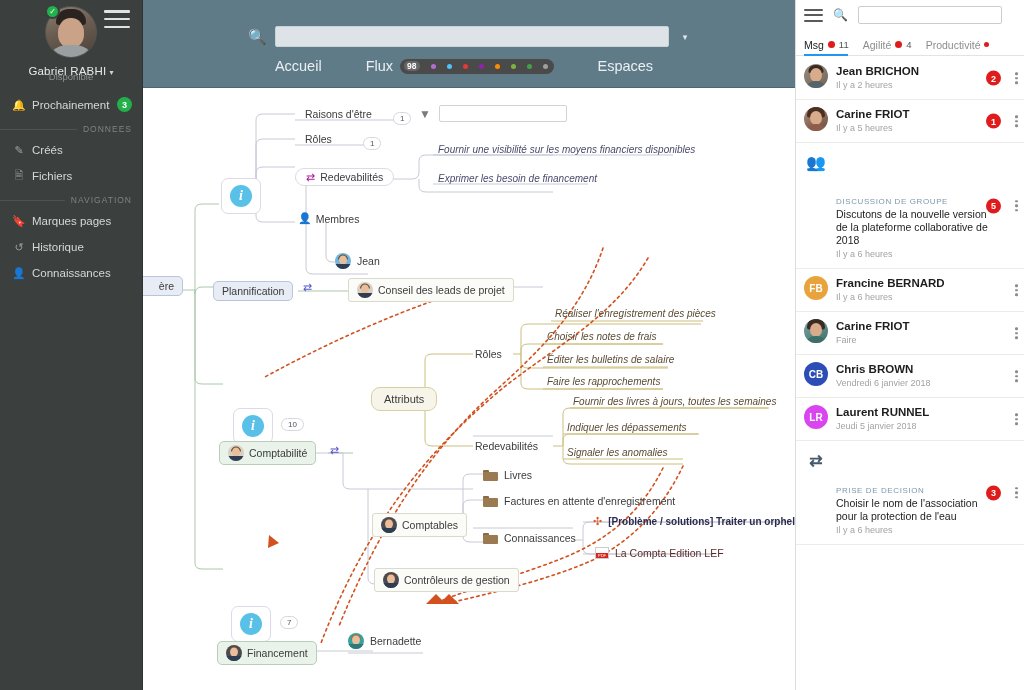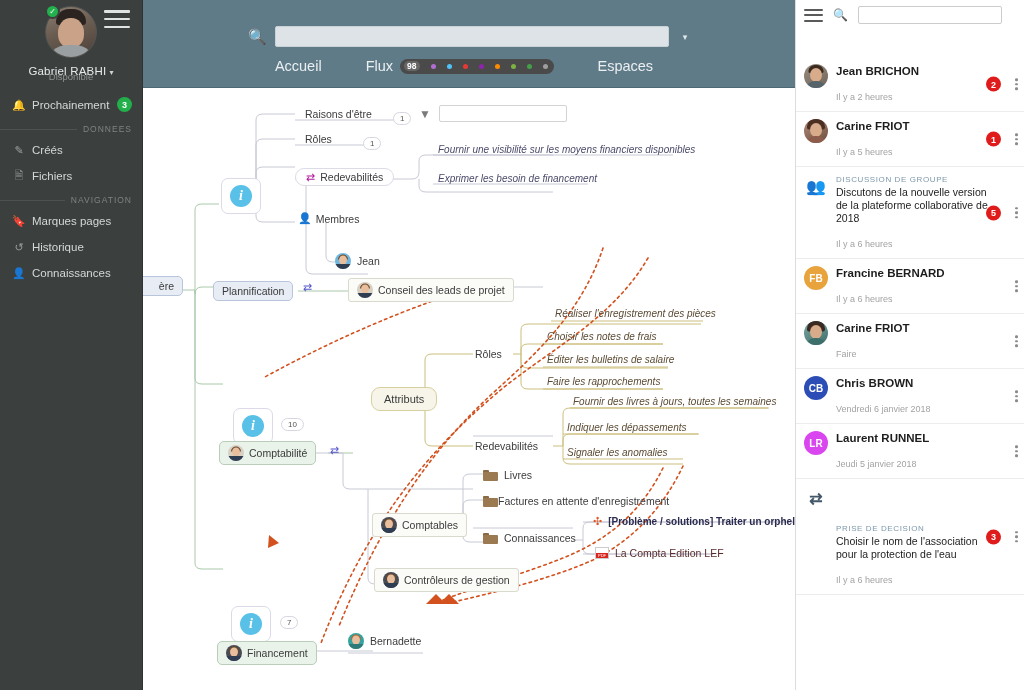--- a/index.html
+++ b/index.html
@@ -268,21 +268,21 @@
   .m-av .p-hair { position: absolute; left: 50%; top: 22%; transform: translate(-50%,-50%); width: 15px; height: 8px; border-radius: 8px 8px 2px 2px; background: #3a2a20; }
   .m-av .p-body { position: absolute; left: 50%; bottom: -3px; transform: translateX(-50%); width: 22px; height: 10px; border-radius: 11px 11px 0 0; background: #55636b; }
   .m-av.orange { background: #e8a33d; overflow: visible; }
   .m-av.blue { background: #2b4db5; overflow: visible; }
   .m-av.green { background: #d946ef; overflow: visible; }
   .m-av.icon-av { background: transparent; color: #4c5a66; font-size: 15px; }
   .m-body { flex: 1; min-width: 0; padding-right: 30px; }
   .m-kicker { font-size: 8px; color: #7d98ab; letter-spacing: .6px; line-height: 12px; }
   .m-name { font-size: 11.5px; color: #1d1d1d; font-weight: bold; line-height: 14px; }
   .m-title { font-size: 10.5px; color: #1d1d1d; line-height: 13px; }
-  .m-time { font-size: 9px; color: #a3a3a3; line-height: 13px; margin-top: 13px; }
+  .m-time { font-size: 9px; color: #a3a3a3; line-height: 13px; margin-top: 1px; }
   .m-badge {
     position: absolute; right: 23px; top: 50%; transform: translateY(-50%);
     width: 15px; height: 15px; border-radius: 50%; background: #e01b1b;
     color: #fff; font-size: 9px; font-weight: bold;
     display: flex; align-items: center; justify-content: center;
   }
   .m-kebab {
     position: absolute; right: 6px; top: 50%; transform: translateY(-50%);
     width: 3px; color: #8a8a8a; font-size: 11px; line-height: 3px;
     display: flex; flex-direction: column; gap: 2px; align-items: center; cursor: pointer;
@@ -583,21 +583,21 @@
           <span>Comptables</span>
         </div>
       </div>
 
       <div class="node" style="left:340px; top:381px;">
         <span class="folder-ico"></span>
         <span style="margin-left:6px;">Livres</span>
       </div>
       <div class="node" style="left:340px; top:407px;">
         <span class="folder-ico"></span>
-        <span style="">Factures en attente d'enregistrement</span>
+        <span style="margin-left:6px;">Factures en attente d'enregistrement</span>
       </div>
       <div class="node" style="left:340px; top:444px;">
         <span class="folder-ico"></span>
         <span style="margin-left:6px;">Connaissances</span>
       </div>
 
       <div class="node" style="left:450px; top:427px;">
         <span class="move-ico">✣</span>
         <span class="bold-dark" style="margin-left:6px;">[Problème / solutions] Traiter un orphelin</span>
       </div>
@@ -648,20 +648,37 @@
     <div class="rp-head">
       <div class="rp-burger">
           <i></i>
           <i></i>
           <i></i>
         </div>
       <span class="rp-search-ico">🔍</span>
       <input class="rp-search" value="" placeholder="" style="">
     </div>
 
+    <div class="rp-tabs">
+      <div class="rp-tab active">
+        <span>Msg</span>
+        <span class="tdot"></span>
+        <span class="tnum">11</span>
+      </div>
+      <div class="rp-tab">
+        <span>Agilité</span>
+        <span class="tdot"></span>
+        <span class="tnum">4</span>
+      </div>
+      <div class="rp-tab">
+        <span>Productivité</span>
+        <span class="tdot" style="width:5px;height:5px;"></span>
+      </div>
+      <span class="tab-underline"></span>
+    </div>
 
     <div class="msg-list">
 
       <div class="msg-item">
         <span class="m-av photo-m">
           <span class="p-hair"></span>
             <span class="p-face"></span>
             <span class="p-body"></span>
         </span>
         <span class="m-body">
@@ -692,21 +709,21 @@
             <i></i>
             <i></i>
           </span>
       </div>
 
       <div class="msg-item">
         <span class="m-av icon-av">
           <span class="grp-ico">👥</span>
         </span>
         <span class="m-body">
-          <span class="m-kicker" style="display:block;">DISCUSSION DE GROUPE</span>
+          <span class="m-kicker" style="display:block;margin-top:46px;">DISCUSSION DE GROUPE</span>
           <span class="m-title" style="display:block;">Discutons de la nouvelle version de la plateforme collaborative de 2018</span>
           <span class="m-time" style="display:block;">Il y a 6 heures</span>
         </span>
         <span class="m-badge">5</span>
         <span class="m-kebab">
             <i></i>
             <i></i>
             <i></i>
           </span>
       </div>

